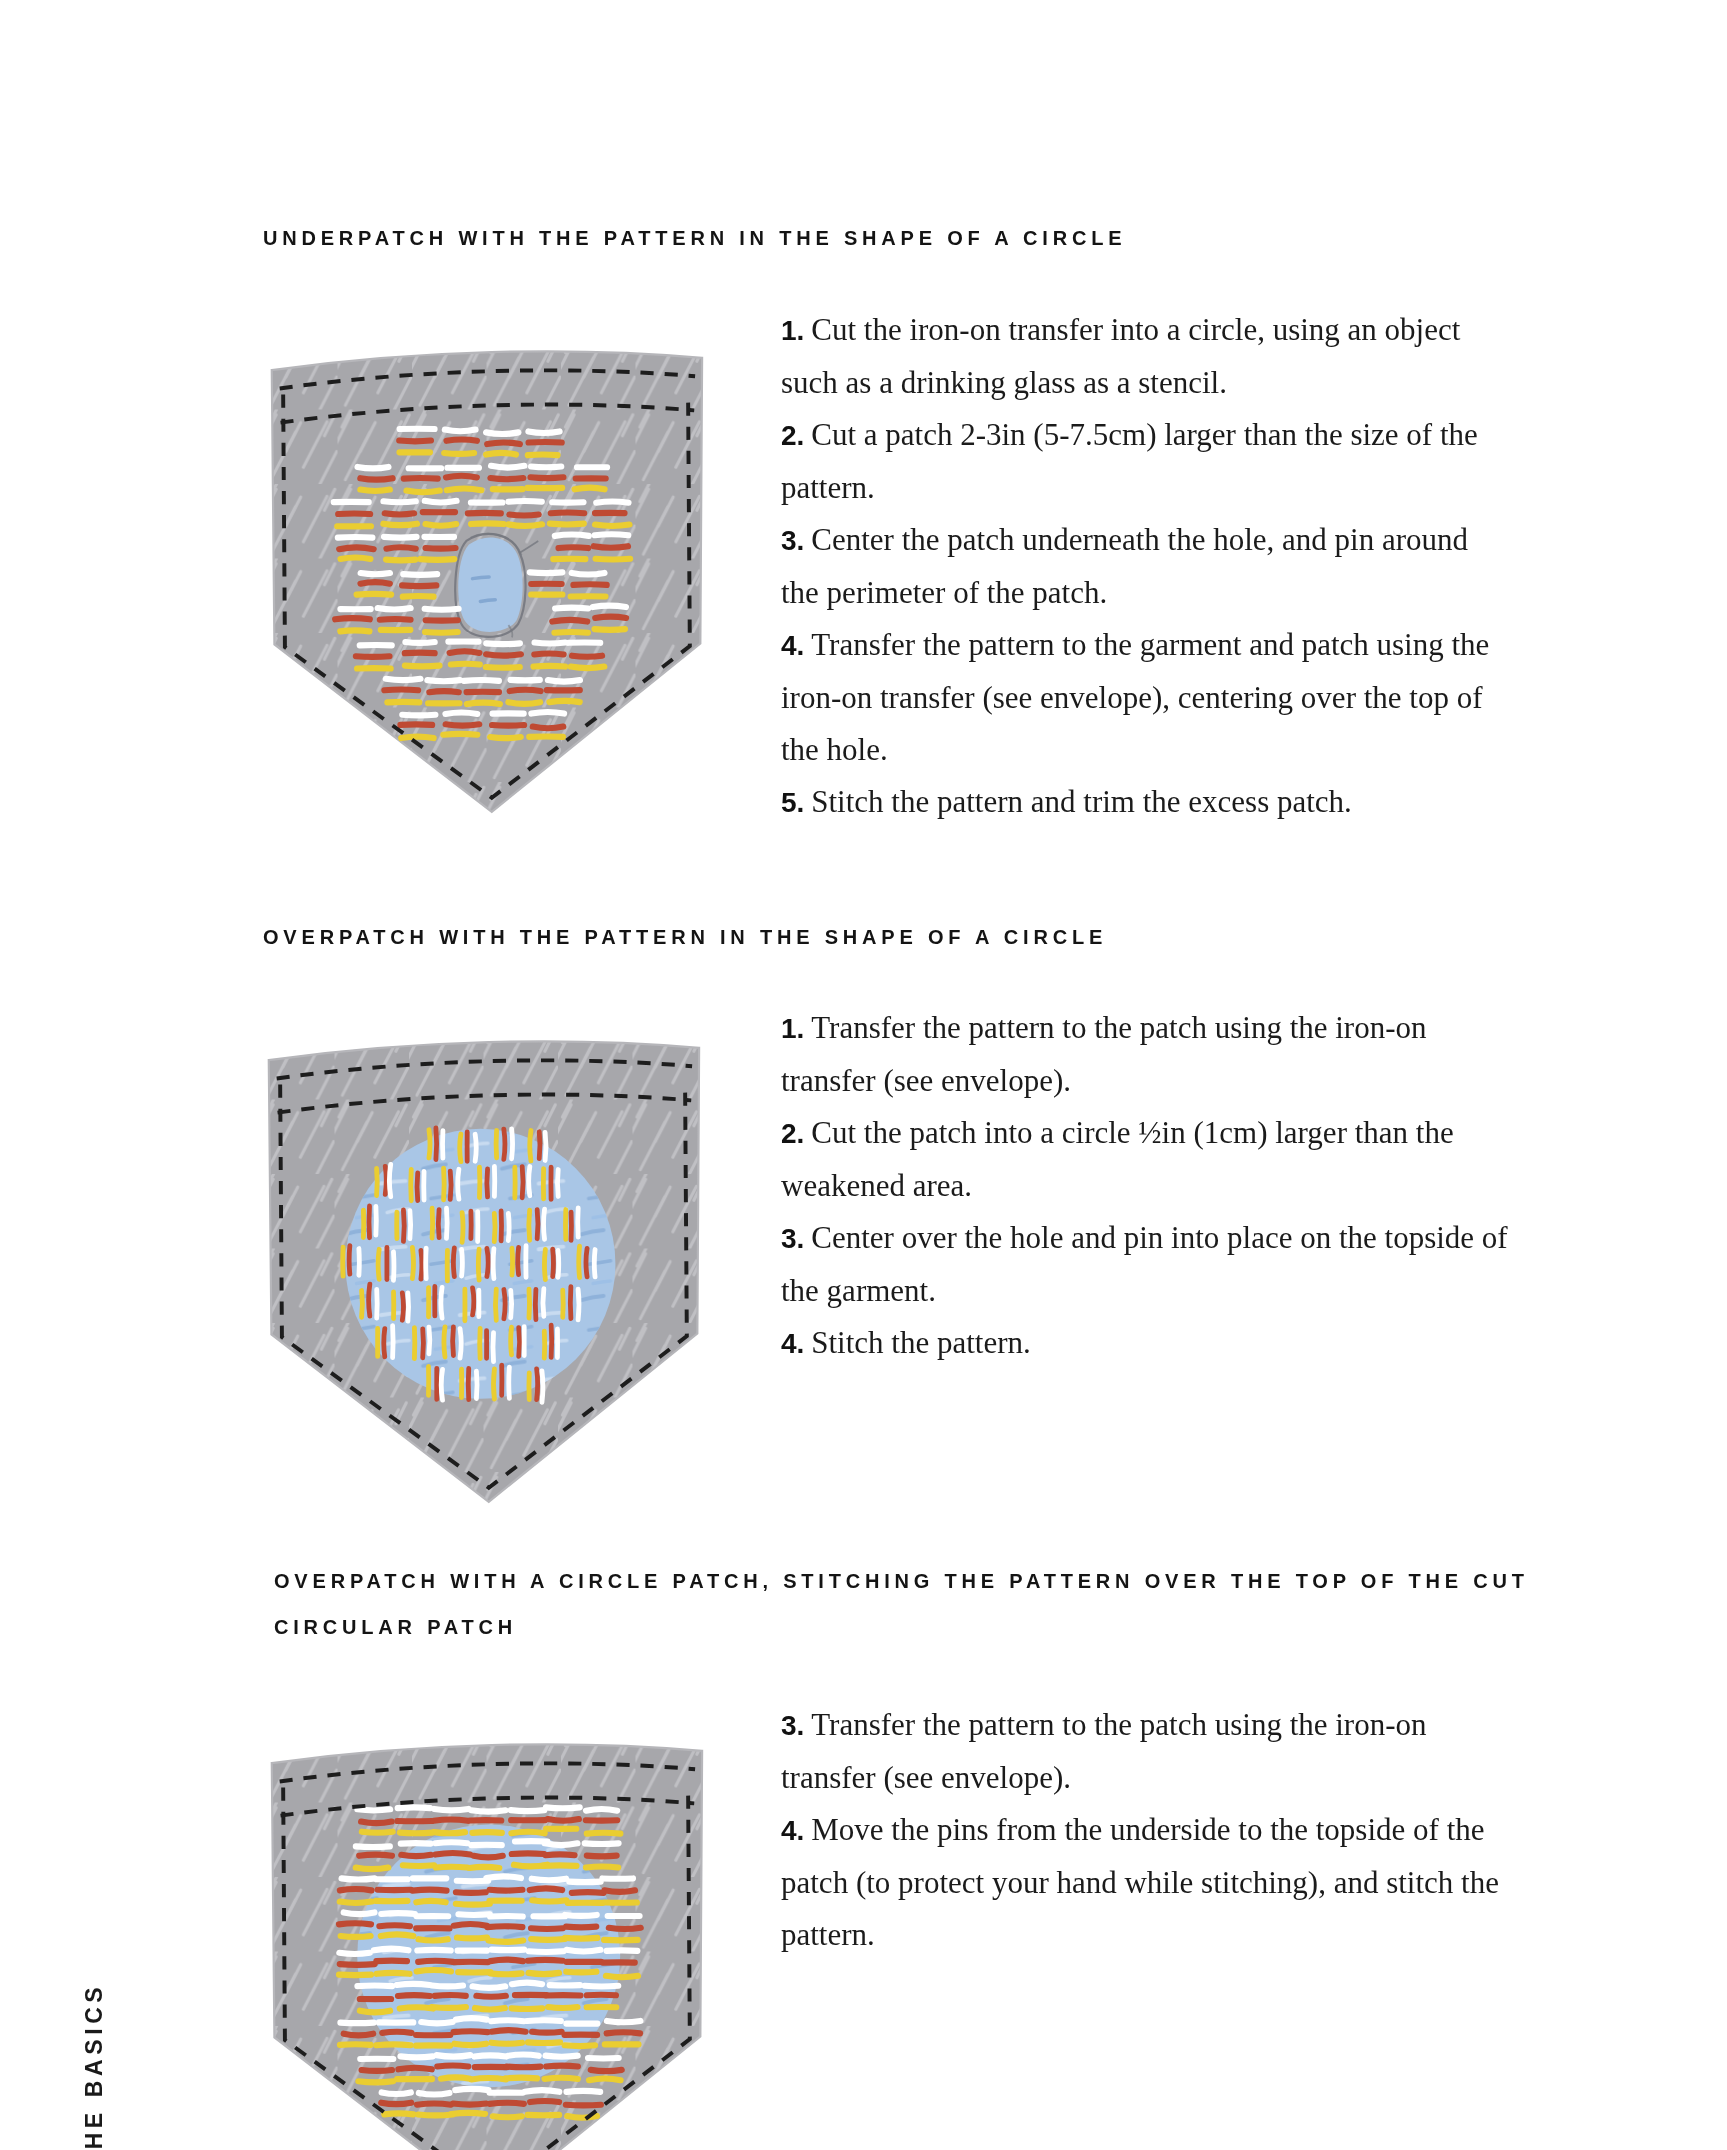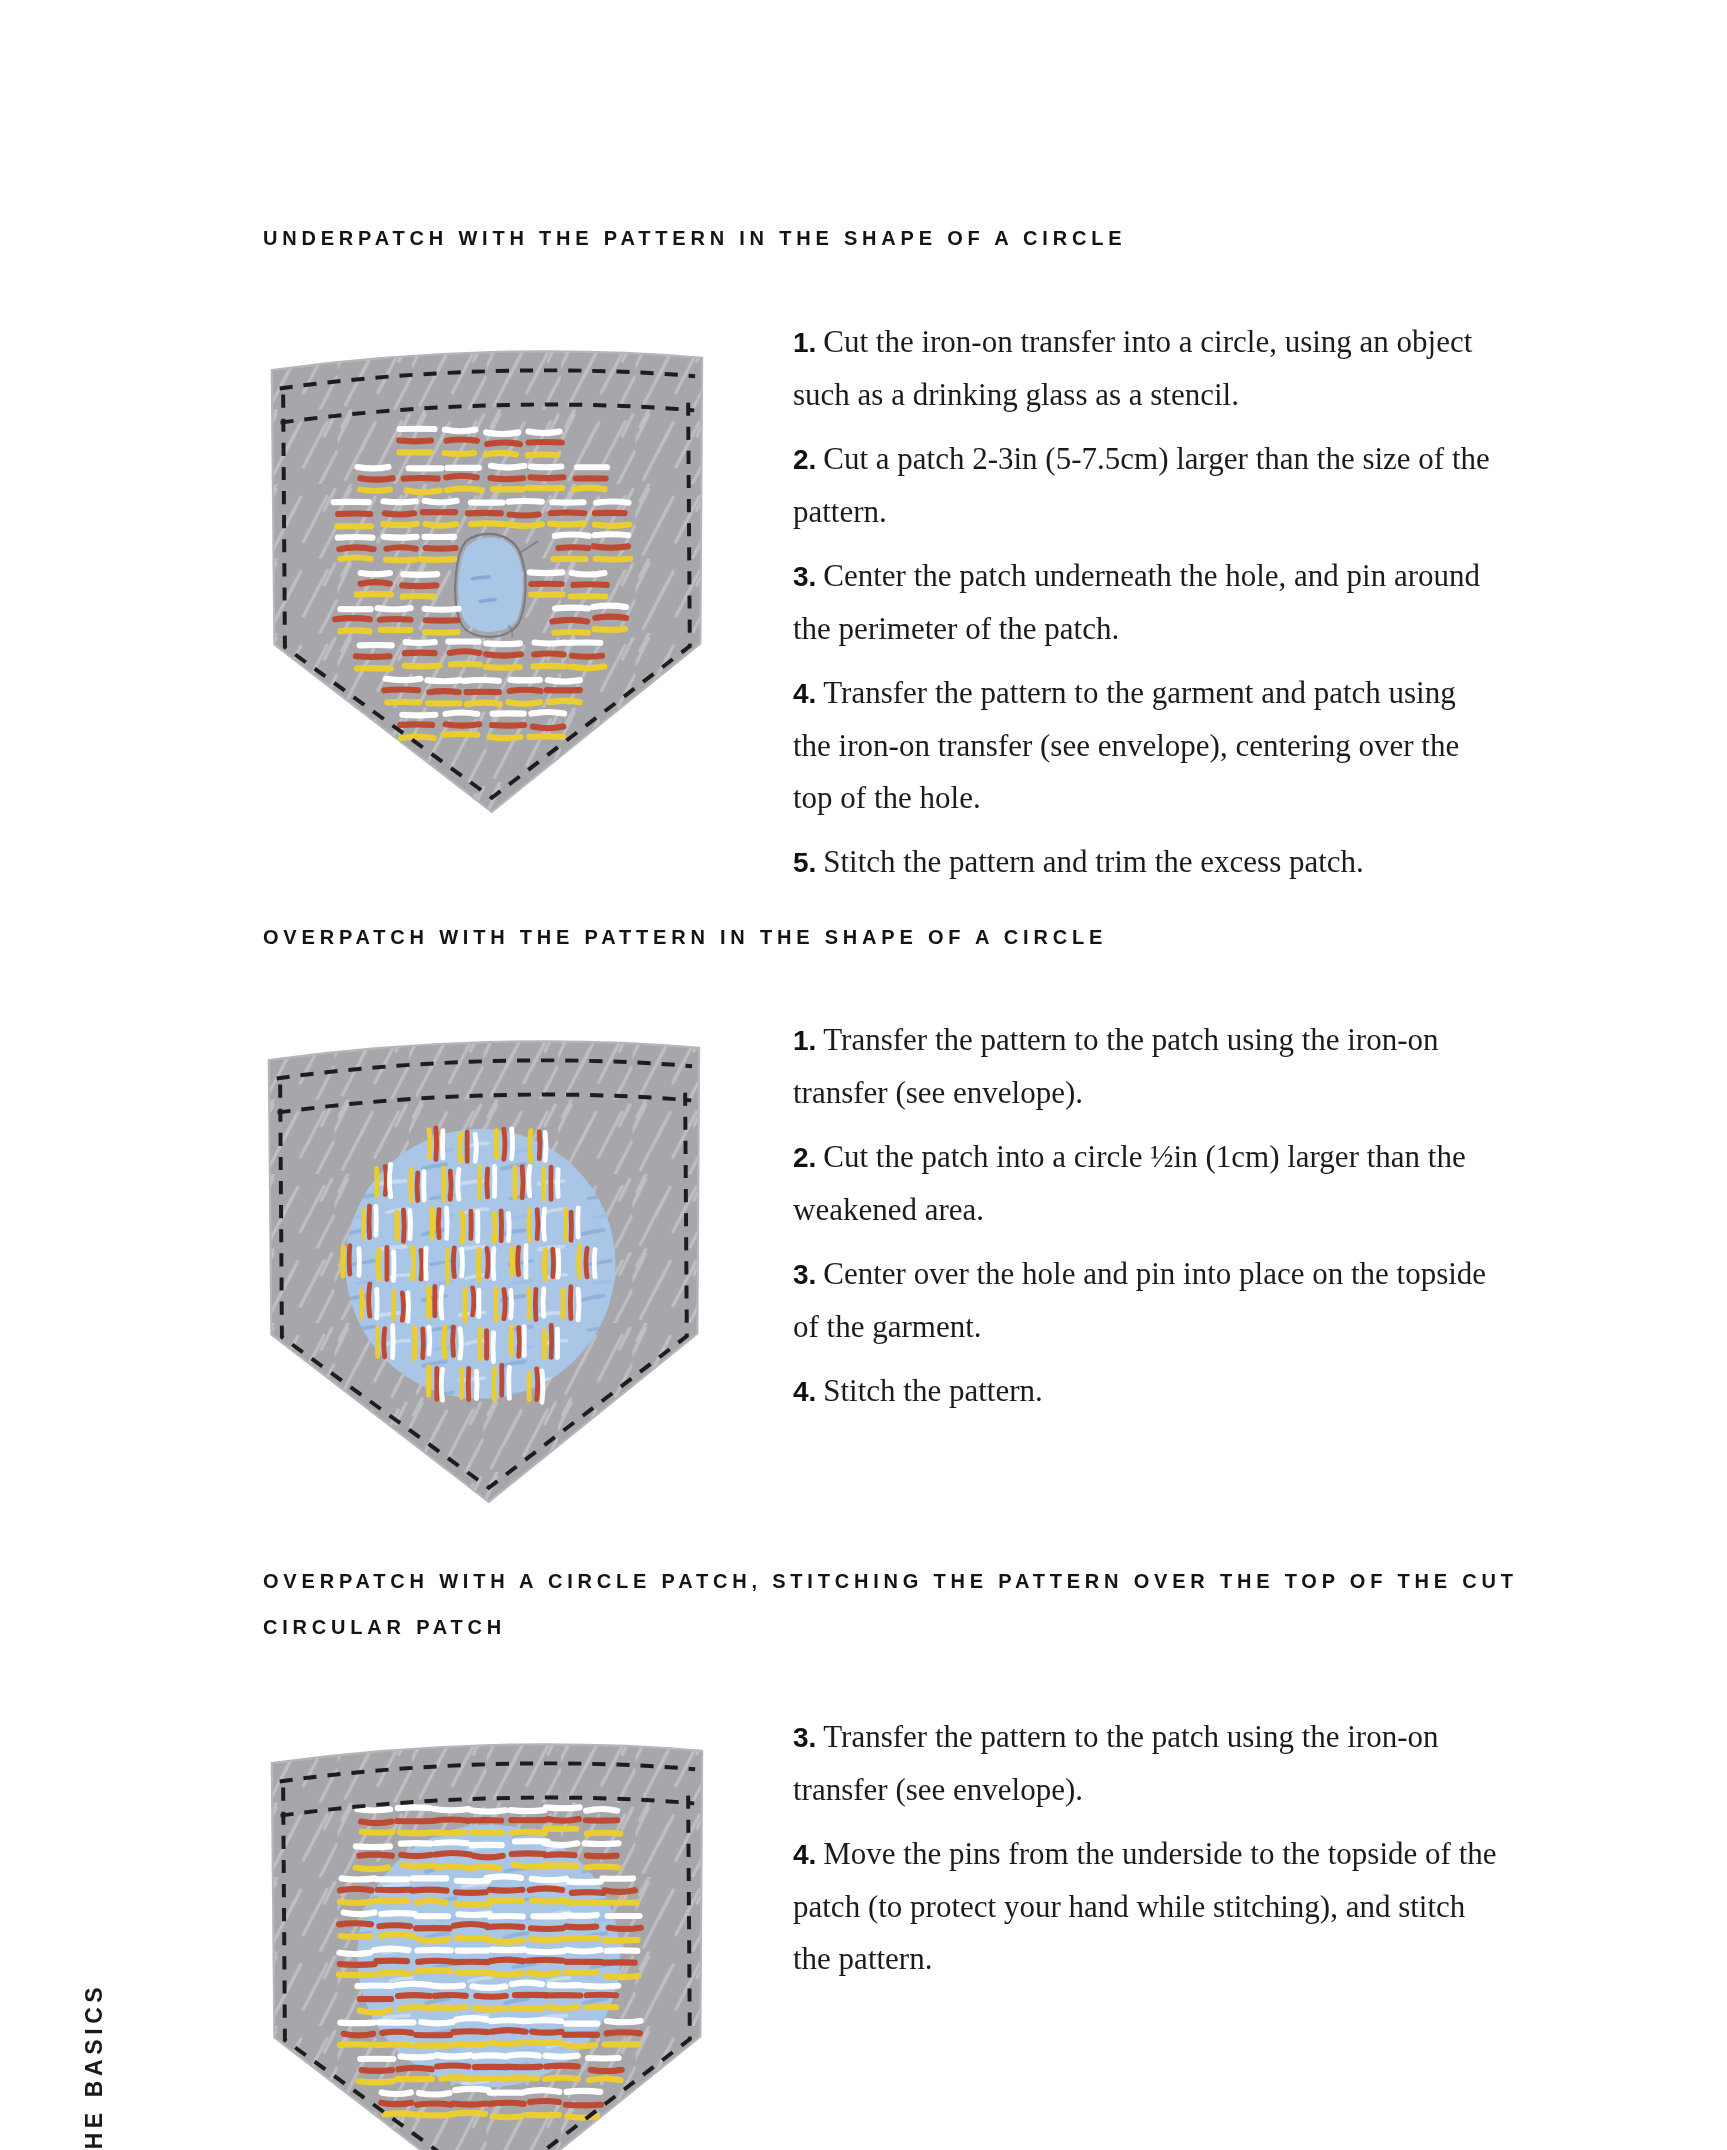--- a/index.html
+++ b/index.html
@@ -1,24 +1,24 @@
 <!DOCTYPE html>
 <html style="font-size:6.9px"><head>
 <meta charset="utf-8">
 <style>
   html,body{margin:0;padding:0;background:#ffffff;}
   .page{position:relative;width:1727px;height:2398px;background:#ffffff;overflow:hidden;
         font-family:"Liberation Sans",sans-serif;}
   .heading{position:absolute;margin:0;font-family:"Liberation Sans",sans-serif;
            font-weight:700;font-size:20px;letter-spacing:.24em;color:#141414;
            white-space:nowrap;line-height:46px;}
-  .heading.wrap{white-space:normal;}
+  .heading.wrap{white-space:normal;margin-left:11px;}
   .steps{position:absolute;width:731px;font-family:"Liberation Serif",serif;
          font-size:31px;line-height:52px;color:#1b1b1b;}
-  .steps p{margin:12px;}
+  .steps p{margin:0;}
   .num{font-family:"Liberation Sans",sans-serif;font-weight:700;font-size:28px;
        padding-right:6.9px;color:#111;}
   .fig{position:absolute;width:447px;margin:0;}
   .fig svg{display:block;width:100%;height:auto;}
   .sidebar{position:absolute;left:110px;top:2139px;width:241px;height:29px;
            transform:rotate(-90deg);transform-origin:left bottom;
            font-size:23px;font-weight:600;letter-spacing:.2em;color:#1a1a1a;
            white-space:nowrap;}
 </style>
 </head>

